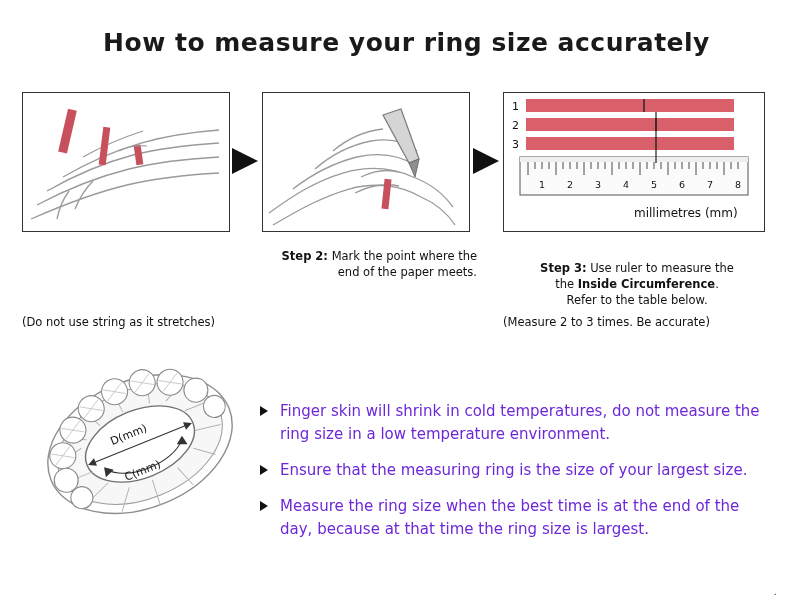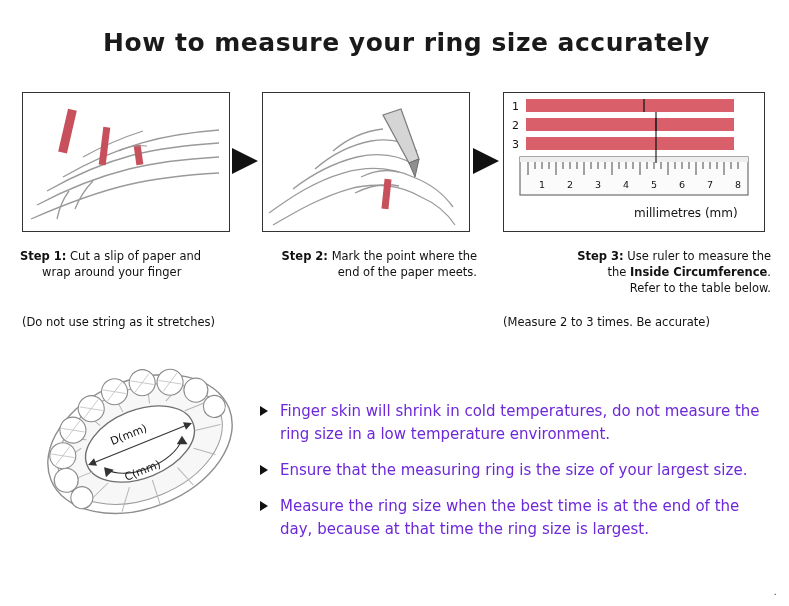--- a/index.html
+++ b/index.html
@@ -61,21 +61,21 @@
   .step-caption {
     position: absolute;
     font-size: 11.5px;
     line-height: 16px;
     color: #111;
     font-family: "DejaVu Sans", sans-serif;
   }
   .step-caption b { font-weight: 700; }
   #cap1 { left: 20px;  top: 248px; width: 215px; text-align: left; }
   #cap2 { left: 262px; top: 248px; width: 215px; text-align: right; }
-  #cap3 { left: 503px; top: 248px; width: 268px; text-align: right; }
+  #cap3 { left: 503px; top: 260px; width: 268px; text-align: center; }
 
   #cap1 .l2 { display:block; padding-left: 22px; }
   #cap2 .l2 { display:block; padding-left: 30px; }
   #cap3 .l2 { display:block; padding-left: 0px; }
   #cap3 .l3 { display:block; padding-left: 0px; }
 
   .note {
     position: absolute;
     font-size: 11.5px;
     color: #111;
@@ -253,25 +253,20 @@
         <text x="178" y="95">6</text>
         <text x="206" y="95">7</text>
         <text x="234" y="95">8</text>
       </g>
 
       <line x1="152" y1="57" x2="152" y2="70" stroke="#222" stroke-width="1.2"></line>
       <text x="130" y="124" font-family="DejaVu Sans" font-size="12" fill="#111">millimetres (mm)</text>
     </svg>
   </div>
 
-  <div class="step-caption" id="cap1">
-    <b>Step 1:</b>
-    <span>Cut a slip of paper and</span>
-    <span class="l2">wrap around your finger</span>
-  </div>
 
   <div class="step-caption" id="cap2">
     <b>Step 2:</b>
     <span>Mark the point where the</span>
     <span class="l2">end of the paper meets.</span>
   </div>
 
   <div class="step-caption" id="cap3">
     <b>Step 3:</b>
     <span>Use ruler to measure the</span>

